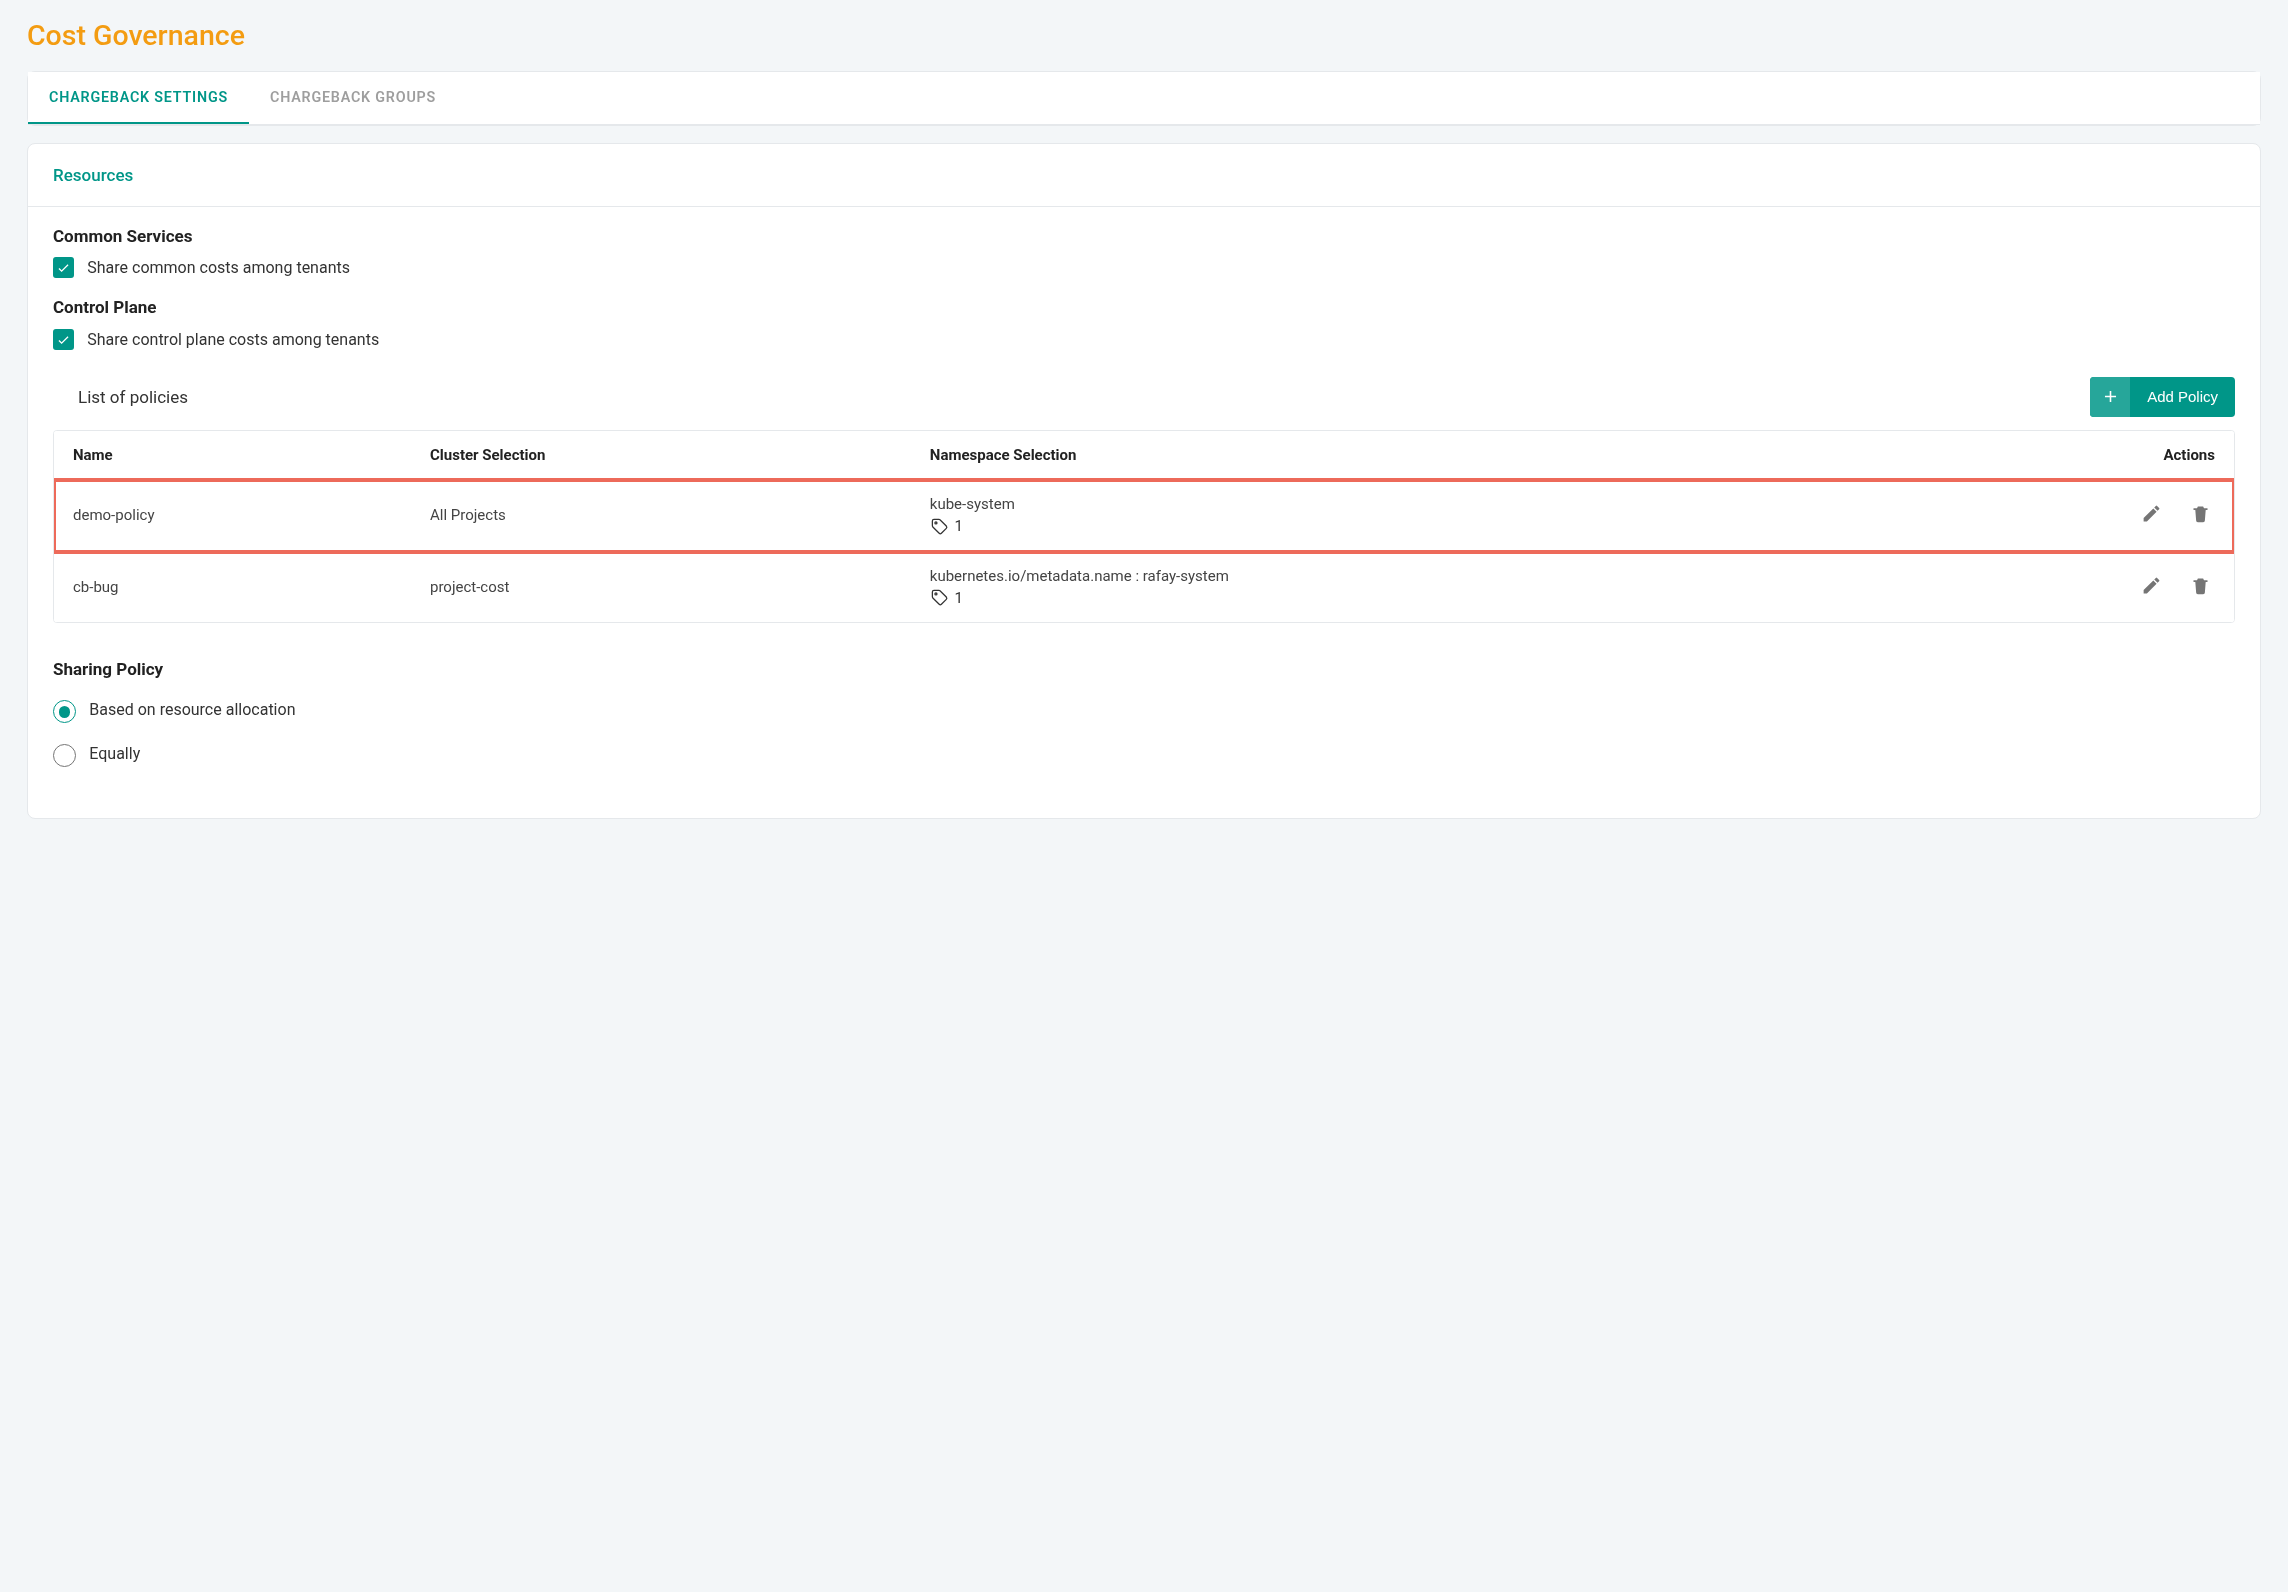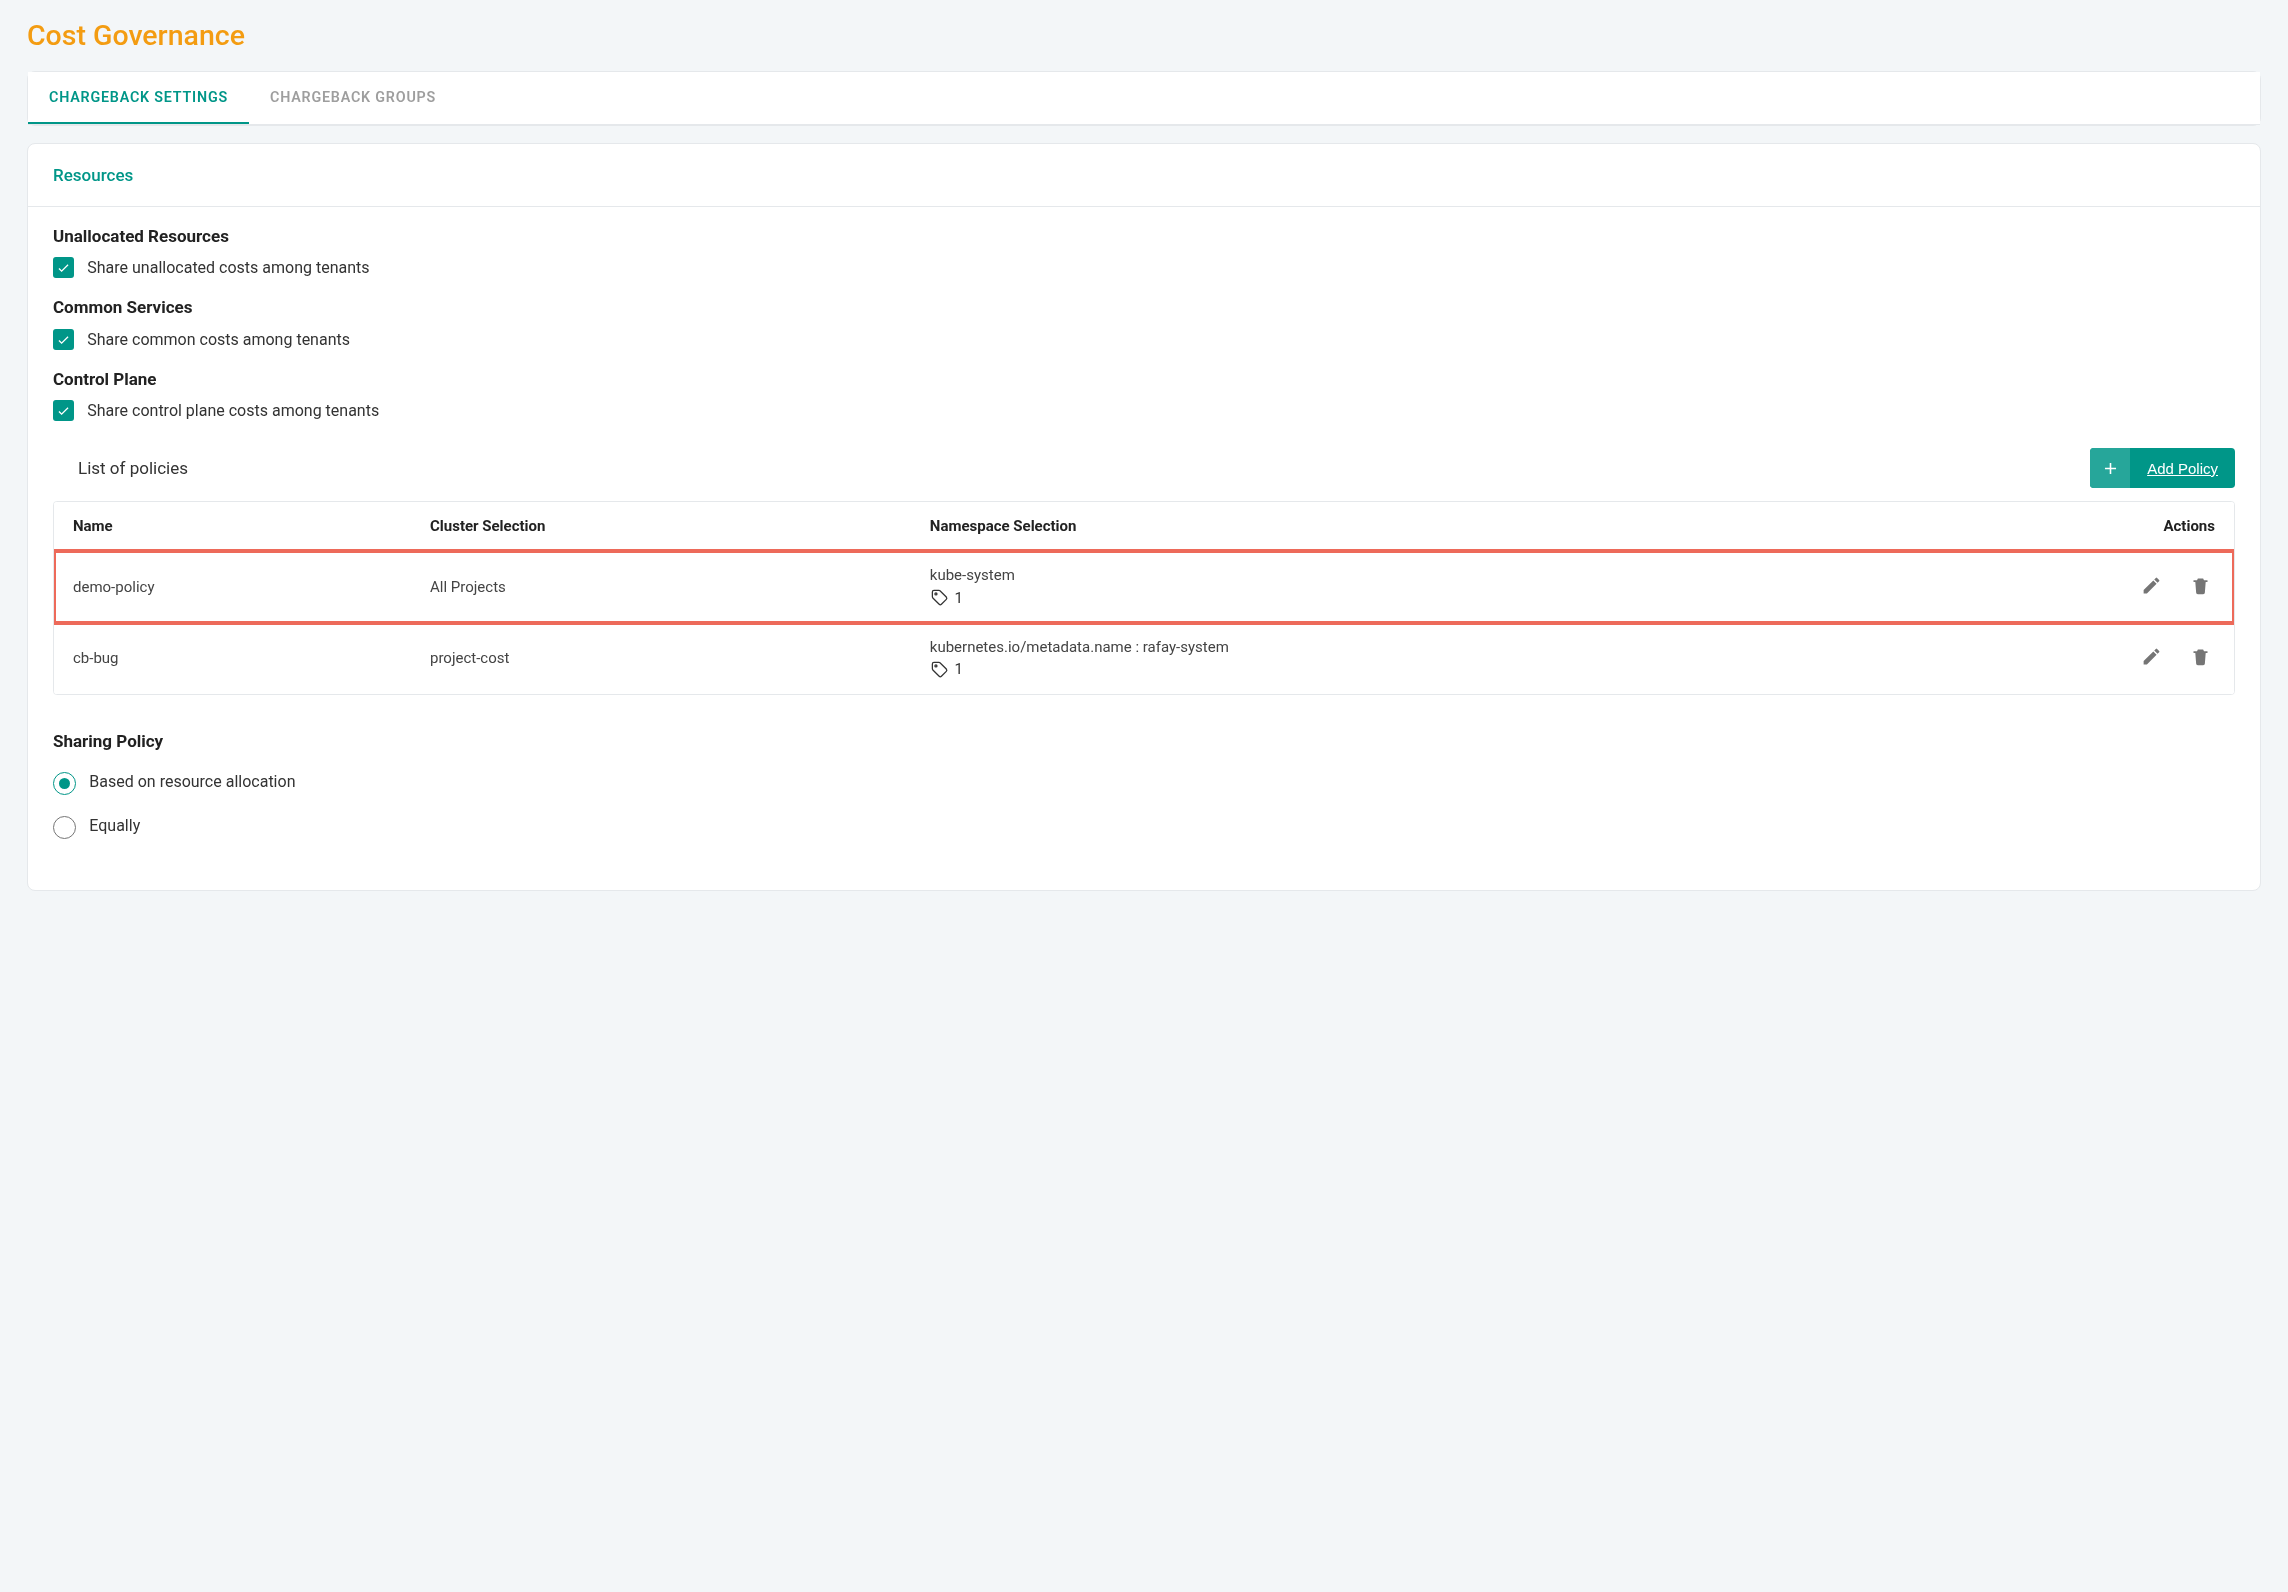--- a/index.html
+++ b/index.html
@@ -125,21 +125,20 @@
       justify-content: center;
     }
     .add-policy-btn .plus-part svg {
       width: 19px;
       height: 19px;
       fill: #fff;
     }
     .add-policy-btn .label-part {
       padding: 11.4px 17px;
       font-weight: 500;
-      text-decoration: underline;
     }
     .policy-table {
       border: 1px solid #e5e8eb;
       border-radius: 3.8px;
       overflow: hidden;
     }
     .policy-row {
       display: grid;
       grid-template-columns: 2fr 2.8fr 6fr 1.2fr;
       align-items: center;
@@ -251,31 +250,20 @@
     <div class="tabs">
       <div class="tab active">CHARGEBACK SETTINGS</div>
       <div class="tab">CHARGEBACK GROUPS</div>
     </div>
   </div>
 
   <div class="card panel">
     <div class="section-header">Resources</div>
     <div class="section-body">
 
-      <div class="group">
-        <div class="group-title">Unallocated Resources</div>
-        <div class="checkbox-row">
-          <span class="checkbox">
-            <svg viewBox="0 0 24 24">
-                <path d="M9 16.2l-3.5-3.5L4 14.2l5 5 11-11-1.4-1.4z"></path>
-              </svg>
-          </span>
-          <span class="checkbox-label">Share unallocated costs among tenants</span>
-        </div>
-      </div>
 
       <div class="group">
         <div class="group-title">Common Services</div>
         <div class="checkbox-row">
           <span class="checkbox">
             <svg viewBox="0 0 24 24">
                 <path d="M9 16.2l-3.5-3.5L4 14.2l5 5 11-11-1.4-1.4z"></path>
               </svg>
           </span>
           <span class="checkbox-label">Share common costs among tenants</span>

